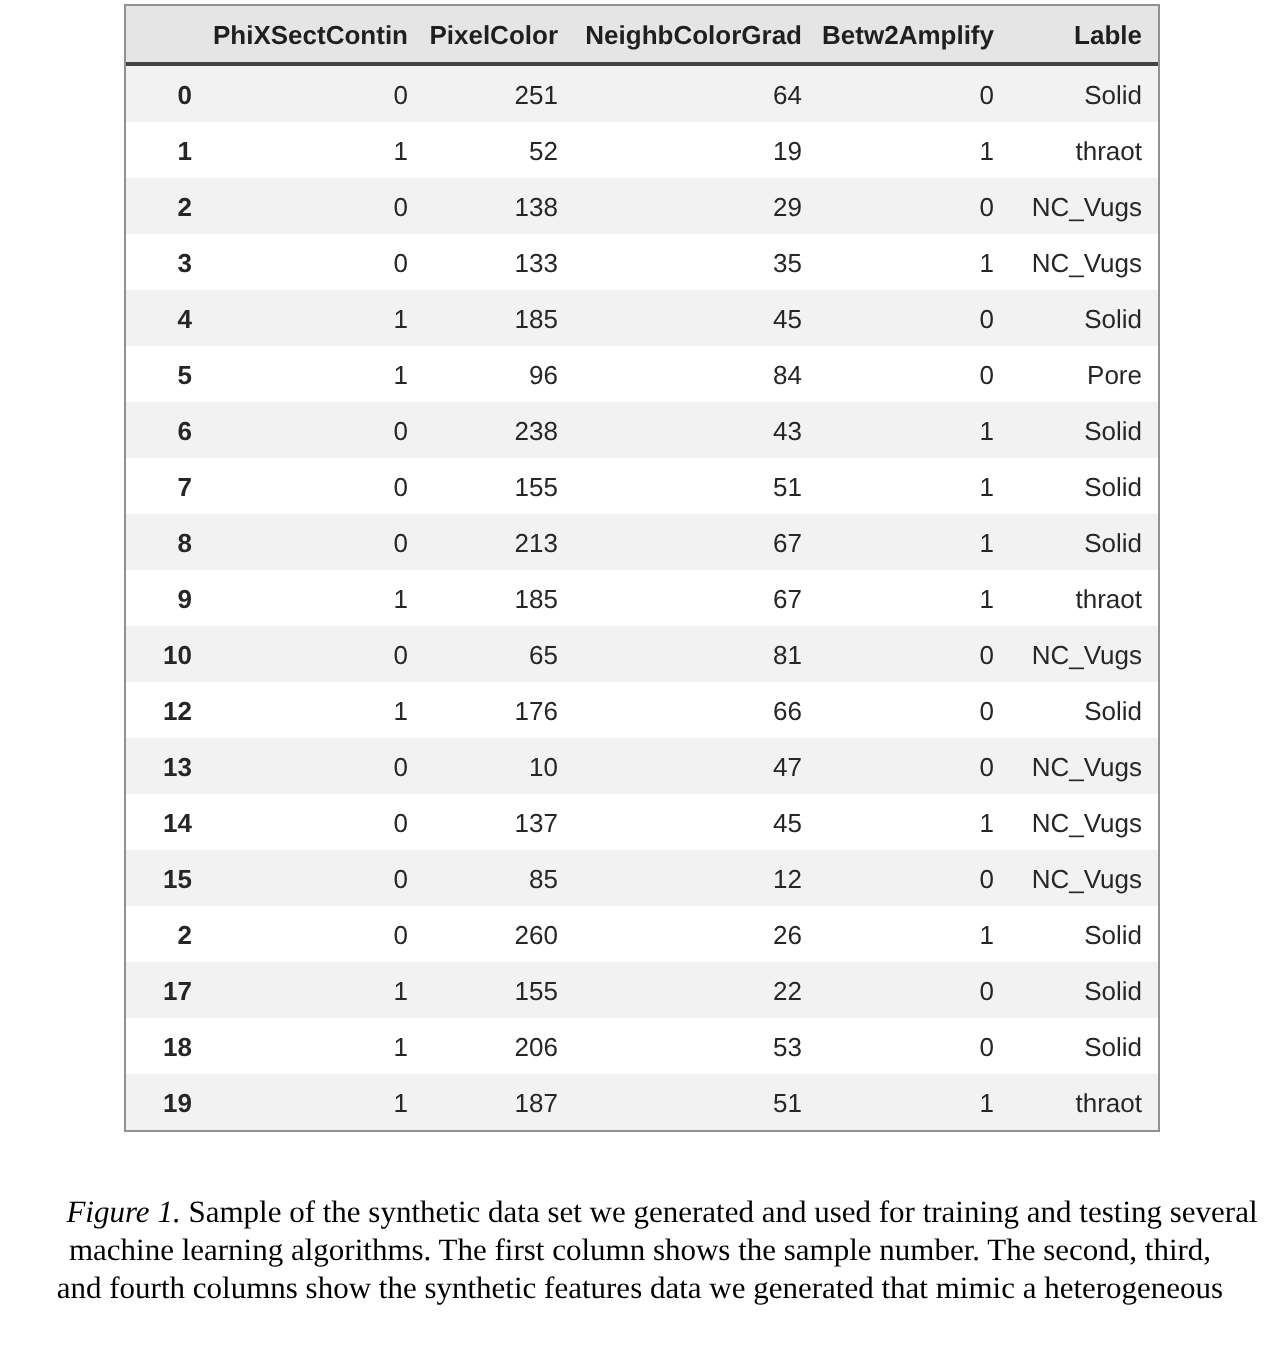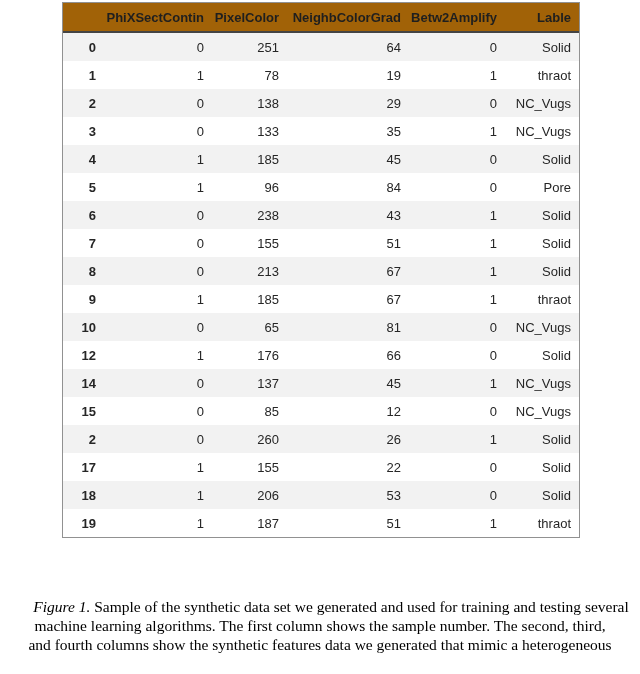--- a/index.html
+++ b/index.html
@@ -36,21 +36,21 @@
   table.data-table col.c-4    { width: 96px; }
   table.data-table col.c-5    { width: 74px; }
   table.data-table thead th {
     height: 28px;
     padding: 0 8px 0 0;
     text-align: right;
     vertical-align: middle;
     font-weight: bold;
     color: #1f1f1f;
     border-bottom: 2px solid #444444;
-    background: #a16207;
+    background: #e5e5e5;
     white-space: nowrap;
     overflow: hidden;
   }
   table.data-table tbody td {
     height: 28px;
     padding: 0 8px 0 0;
     text-align: right;
     vertical-align: middle;
     white-space: nowrap;
     overflow: hidden;
@@ -110,21 +110,21 @@
             <td class="idx">0</td>
             <td>0</td>
             <td>251</td>
             <td>64</td>
             <td>0</td>
             <td>Solid</td>
           </tr>
           <tr>
             <td class="idx">1</td>
             <td>1</td>
-            <td>78</td>
+            <td>52</td>
             <td>19</td>
             <td>1</td>
             <td>thraot</td>
           </tr>
           <tr>
             <td class="idx">2</td>
             <td>0</td>
             <td>138</td>
             <td>29</td>
             <td>0</td>
@@ -194,20 +194,28 @@
             <td>0</td>
             <td>NC_Vugs</td>
           </tr>
           <tr>
             <td class="idx">12</td>
             <td>1</td>
             <td>176</td>
             <td>66</td>
             <td>0</td>
             <td>Solid</td>
+          </tr>
+          <tr>
+            <td class="idx">13</td>
+            <td>0</td>
+            <td>10</td>
+            <td>47</td>
+            <td>0</td>
+            <td>NC_Vugs</td>
           </tr>
           <tr>
             <td class="idx">14</td>
             <td>0</td>
             <td>137</td>
             <td>45</td>
             <td>1</td>
             <td>NC_Vugs</td>
           </tr>
           <tr>

